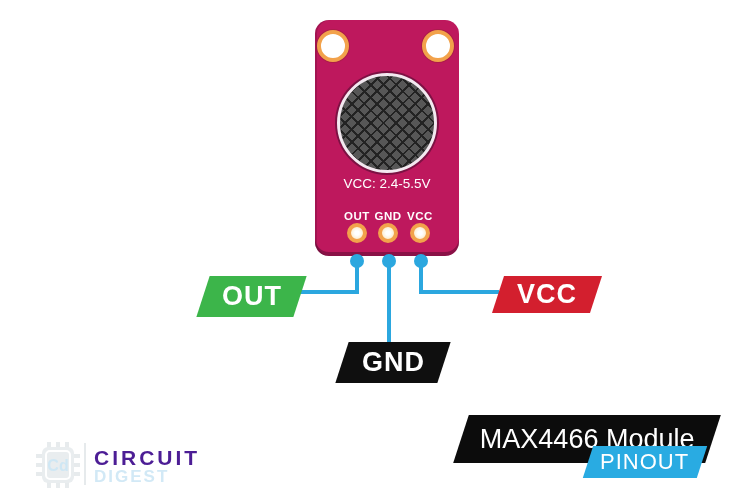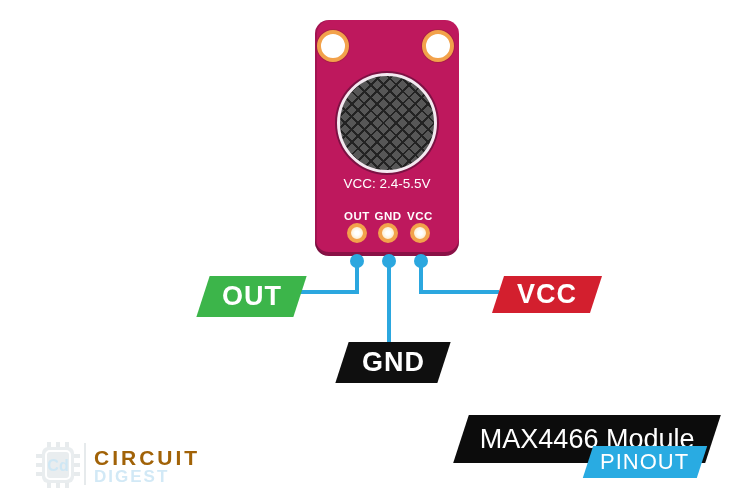--- a/index.html
+++ b/index.html
@@ -83,21 +83,21 @@
     background: #29abe2; transform: skewX(-18deg); z-index: 2;
     display: flex; align-items: center; justify-content: center;
   }
   .banner-sub > span { transform: skewX(18deg); color: #ffffff; font-size: 22px; letter-spacing: 1px; }
 
   
   .logo { position: absolute; left: 35px; top: 438px; width: 220px; height: 60px; }
   .logo-chip { position: absolute; left: 0; top: 2px; }
   .logo-divider { position: absolute; left: 49px; top: 5px; width: 2px; height: 42px; background: #e6eaec; }
   .logo-line1 { position: absolute; left: 59px; top: 8px;  font-size: 21px; font-weight: bold;
-                letter-spacing: 3px; color: #a16207; }
+                letter-spacing: 3px; color: #4c1d95; }
   .logo-line2 { position: absolute; left: 59px; top: 29px; font-size: 17px; font-weight: bold;
                 letter-spacing: 2px; color: #d2e9f6; }
 </style>
 </head>
 <body>
 
 <div class="board">
   <div class="mount-hole left"></div>
   <div class="mount-hole right"></div>
   <div class="mic"></div>

